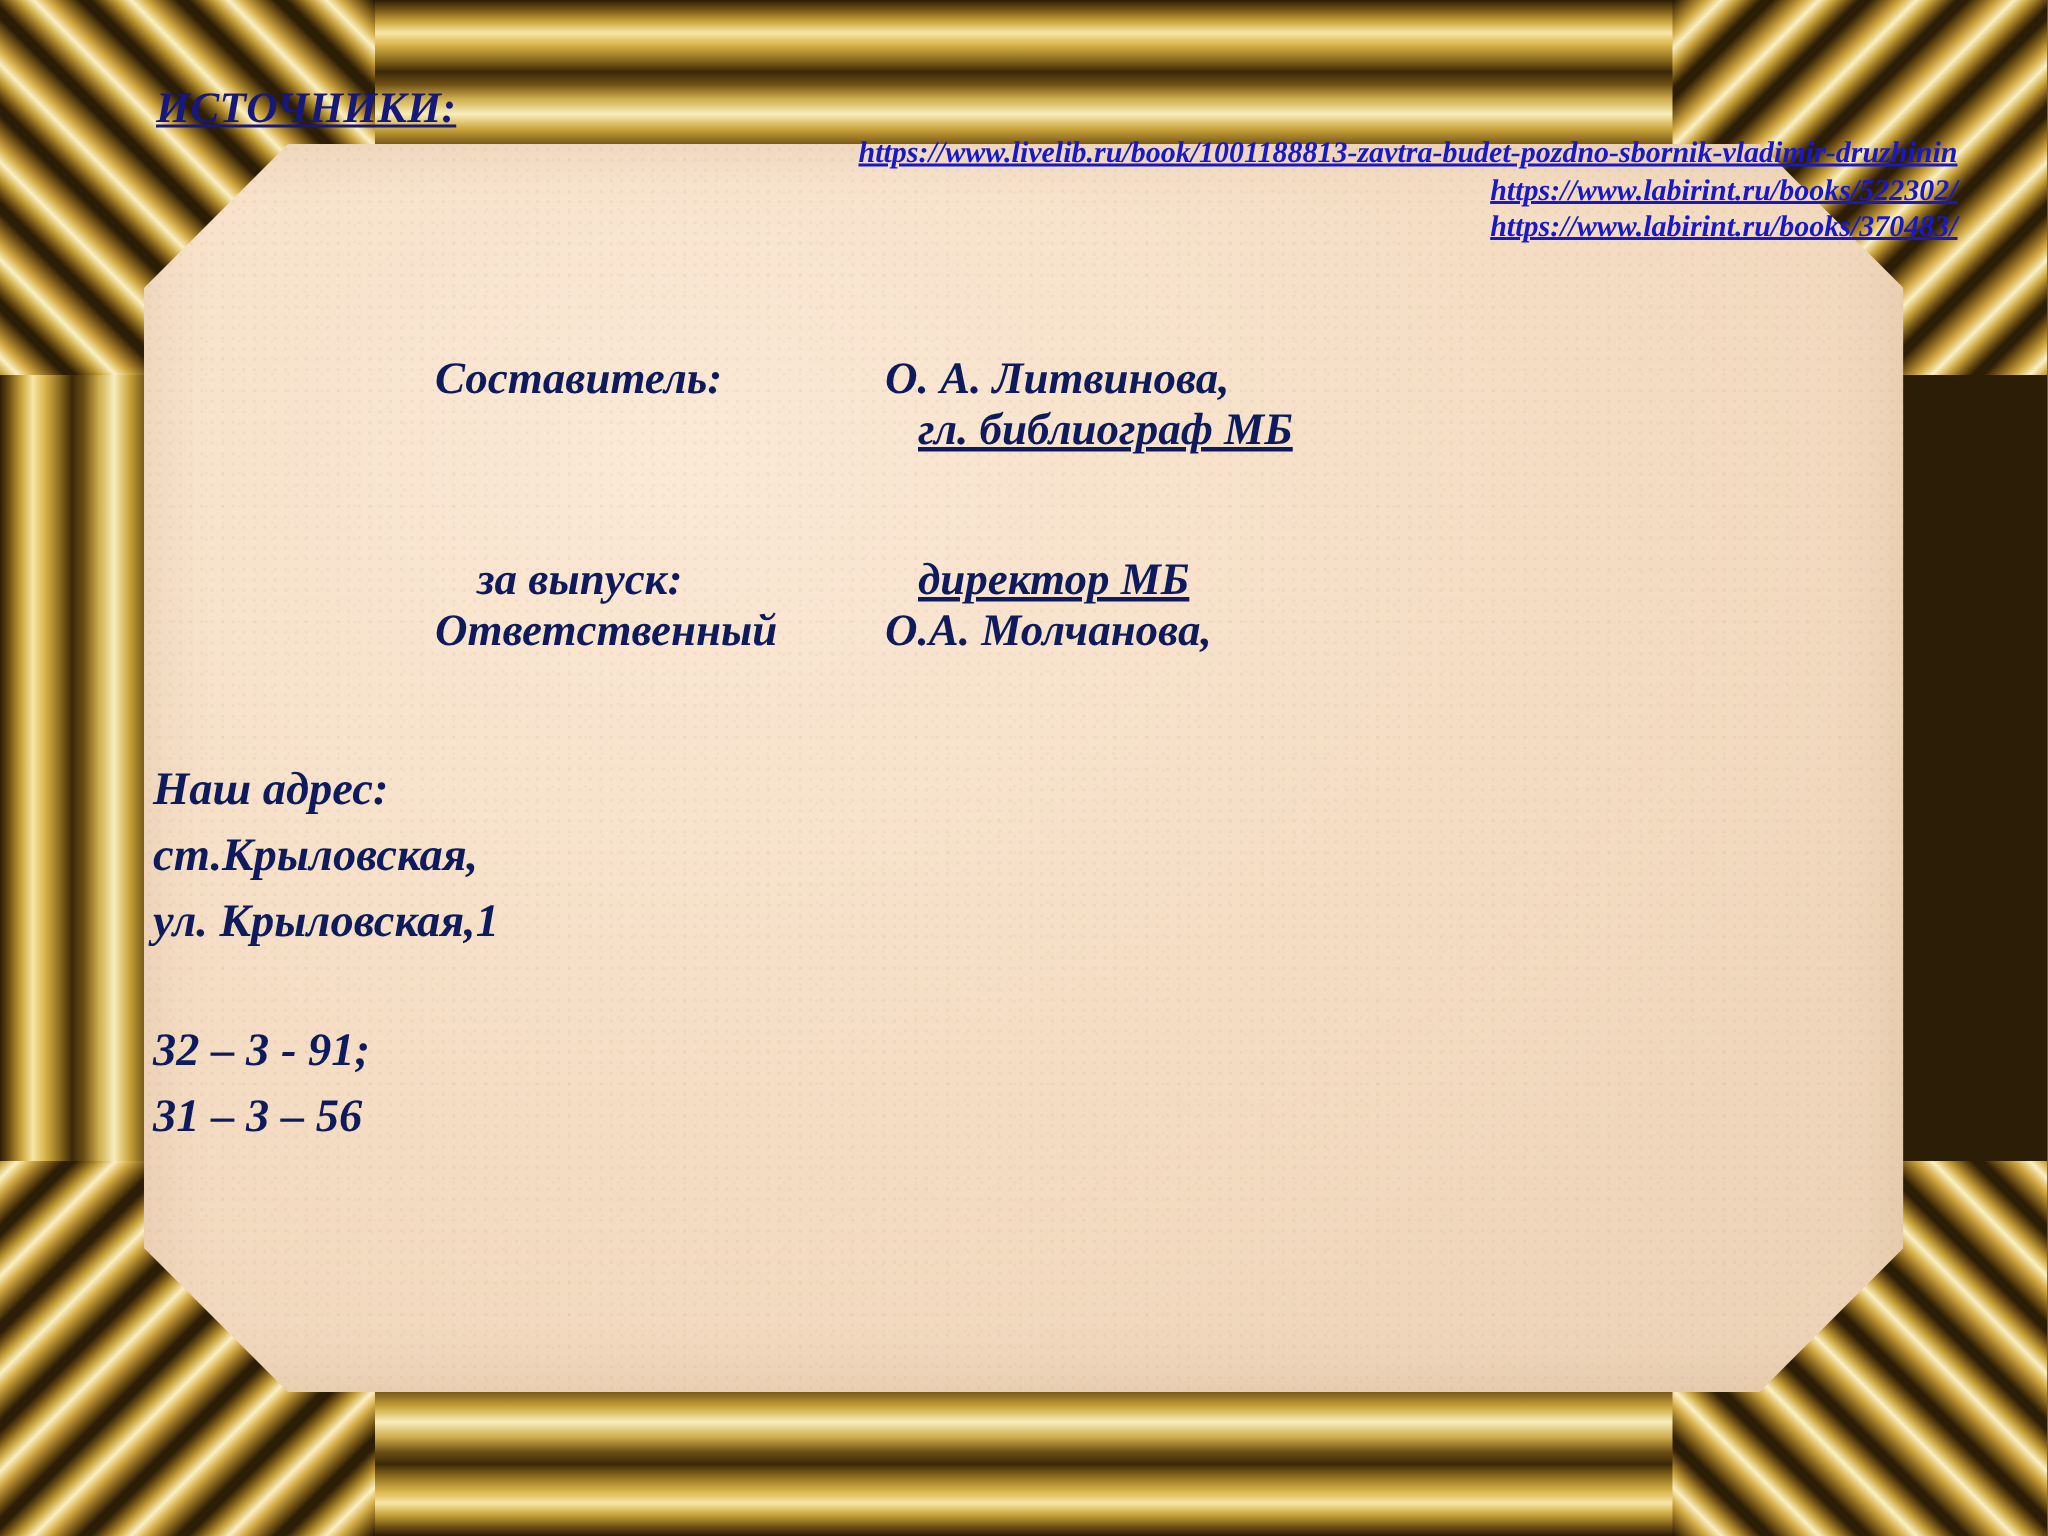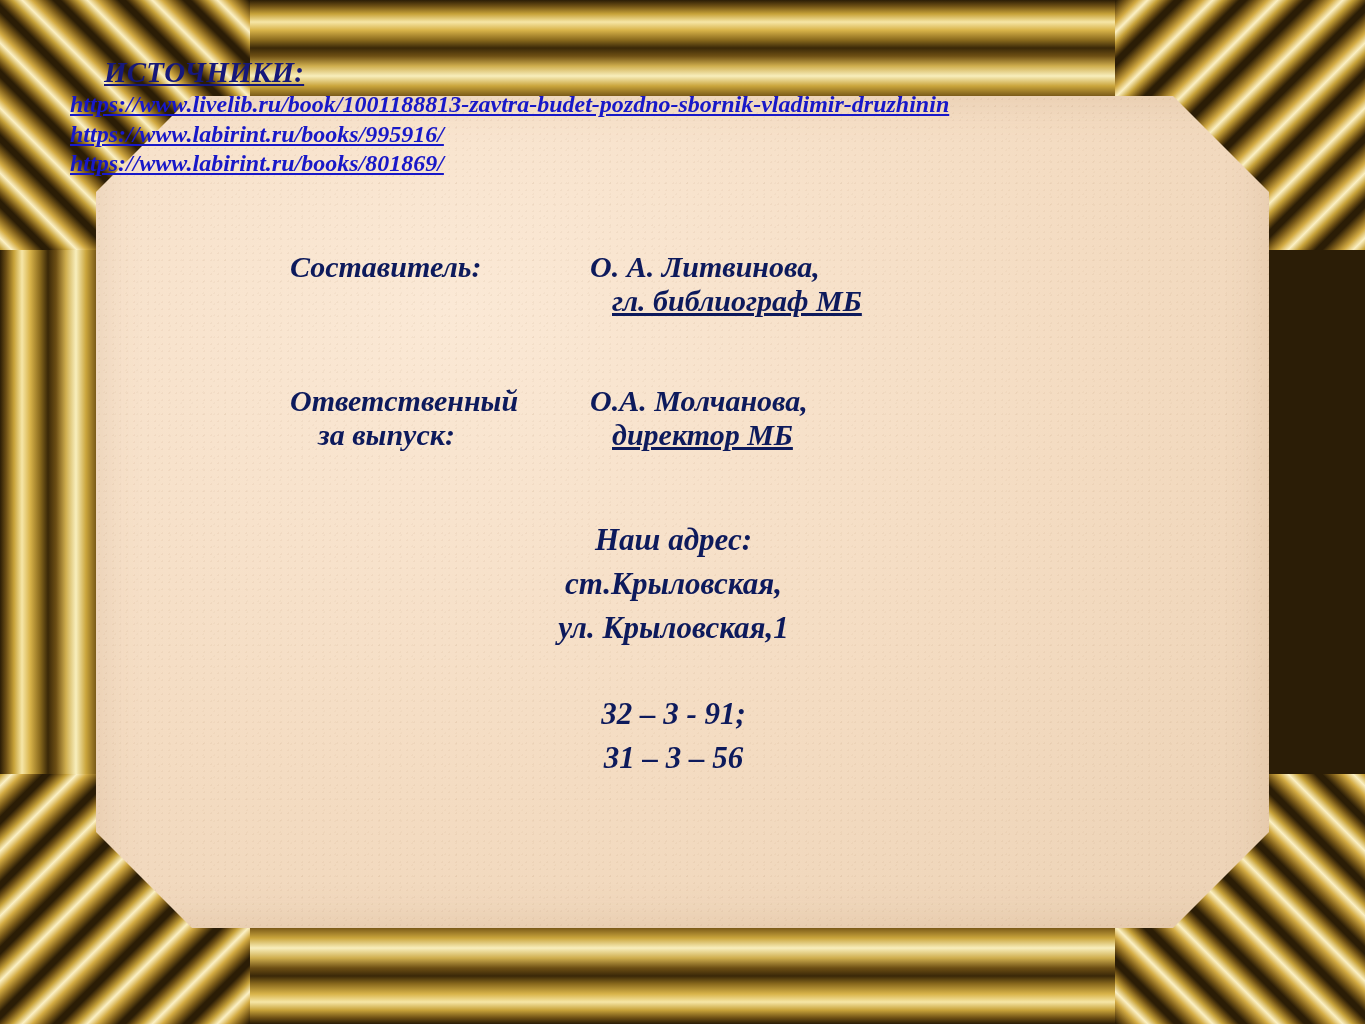--- a/index.html
+++ b/index.html
@@ -112,23 +112,24 @@
   .sources-title {
     color: #16187a;
     font-size: 29px;
     text-decoration: underline;
     padding-left: 34px;
     letter-spacing: 0.2px;
   }
   .link {
     display: block;
     color: #1818c8;
-    font-size: 24px;
+    font-size: 20px;
     text-decoration: underline;
     word-break: break-all;
+    text-align: right;
   }
 
   .credits {
     margin-top: 72px;
   }
   .credit-row {
     display: flex;
     color: #0d1a5c;
     font-style: italic;
     font-weight: bold;
@@ -149,21 +150,21 @@
     padding-left: 30px;
   }
   .credit-right.indent2 {
     padding-left: 52px;
     text-decoration: underline;
   }
   .gap-small { height: 42px; }
   .gap-big { height: 66px; }
 
   .centered-block {
-    text-align: center;
+    text-align: left;
     color: #0d1a5c;
     font-style: italic;
     font-weight: bold;
     font-size: 31px;
     line-height: 1.42;
     padding-right: 60px;
     padding-left: 32px;
   }
 </style>
 </head>
@@ -188,44 +189,44 @@
       <div class="diag"></div>
     </div>
 
   <div class="page"></div>
 
   <div class="content">
 
     <div class="sources-block">
       <div class="sources-title">ИСТОЧНИКИ:</div>
       <a class="link" href="#">https://www.livelib.ru/book/1001188813-zavtra-budet-pozdno-sbornik-vladimir-druzhinin</a>
-      <a class="link" href="#">https://www.labirint.ru/books/995916/</a>
-      <a class="link" href="#">https://www.labirint.ru/books/801869/</a>
+      <a class="link" href="#">https://www.labirint.ru/books/522302/</a>
+      <a class="link" href="#">https://www.labirint.ru/books/370483/</a>
     </div>
 
     <div class="credits">
 
       <div class="credit-row">
         <div class="credit-left">Составитель:</div>
         <div class="credit-right">О. А. Литвинова,</div>
       </div>
       <div class="credit-row">
         <div class="credit-left"></div>
         <div class="credit-right indent2">гл.  библиограф  МБ</div>
       </div>
 
       <div class="gap-big"></div>
 
       <div class="credit-row">
+        <div class="credit-left indent">за выпуск:</div>
+        <div class="credit-right indent2">директор   МБ</div>
+      </div>
+      <div class="credit-row">
         <div class="credit-left">Ответственный</div>
         <div class="credit-right">О.А.  Молчанова,</div>
-      </div>
-      <div class="credit-row">
-        <div class="credit-left indent">за выпуск:</div>
-        <div class="credit-right indent2">директор   МБ</div>
       </div>
 
       <div class="gap-big"></div>
 
       <div class="centered-block">
         <div>Наш адрес:</div>
         <div>ст.Крыловская,</div>
         <div>ул. Крыловская,1</div>
       </div>
 

